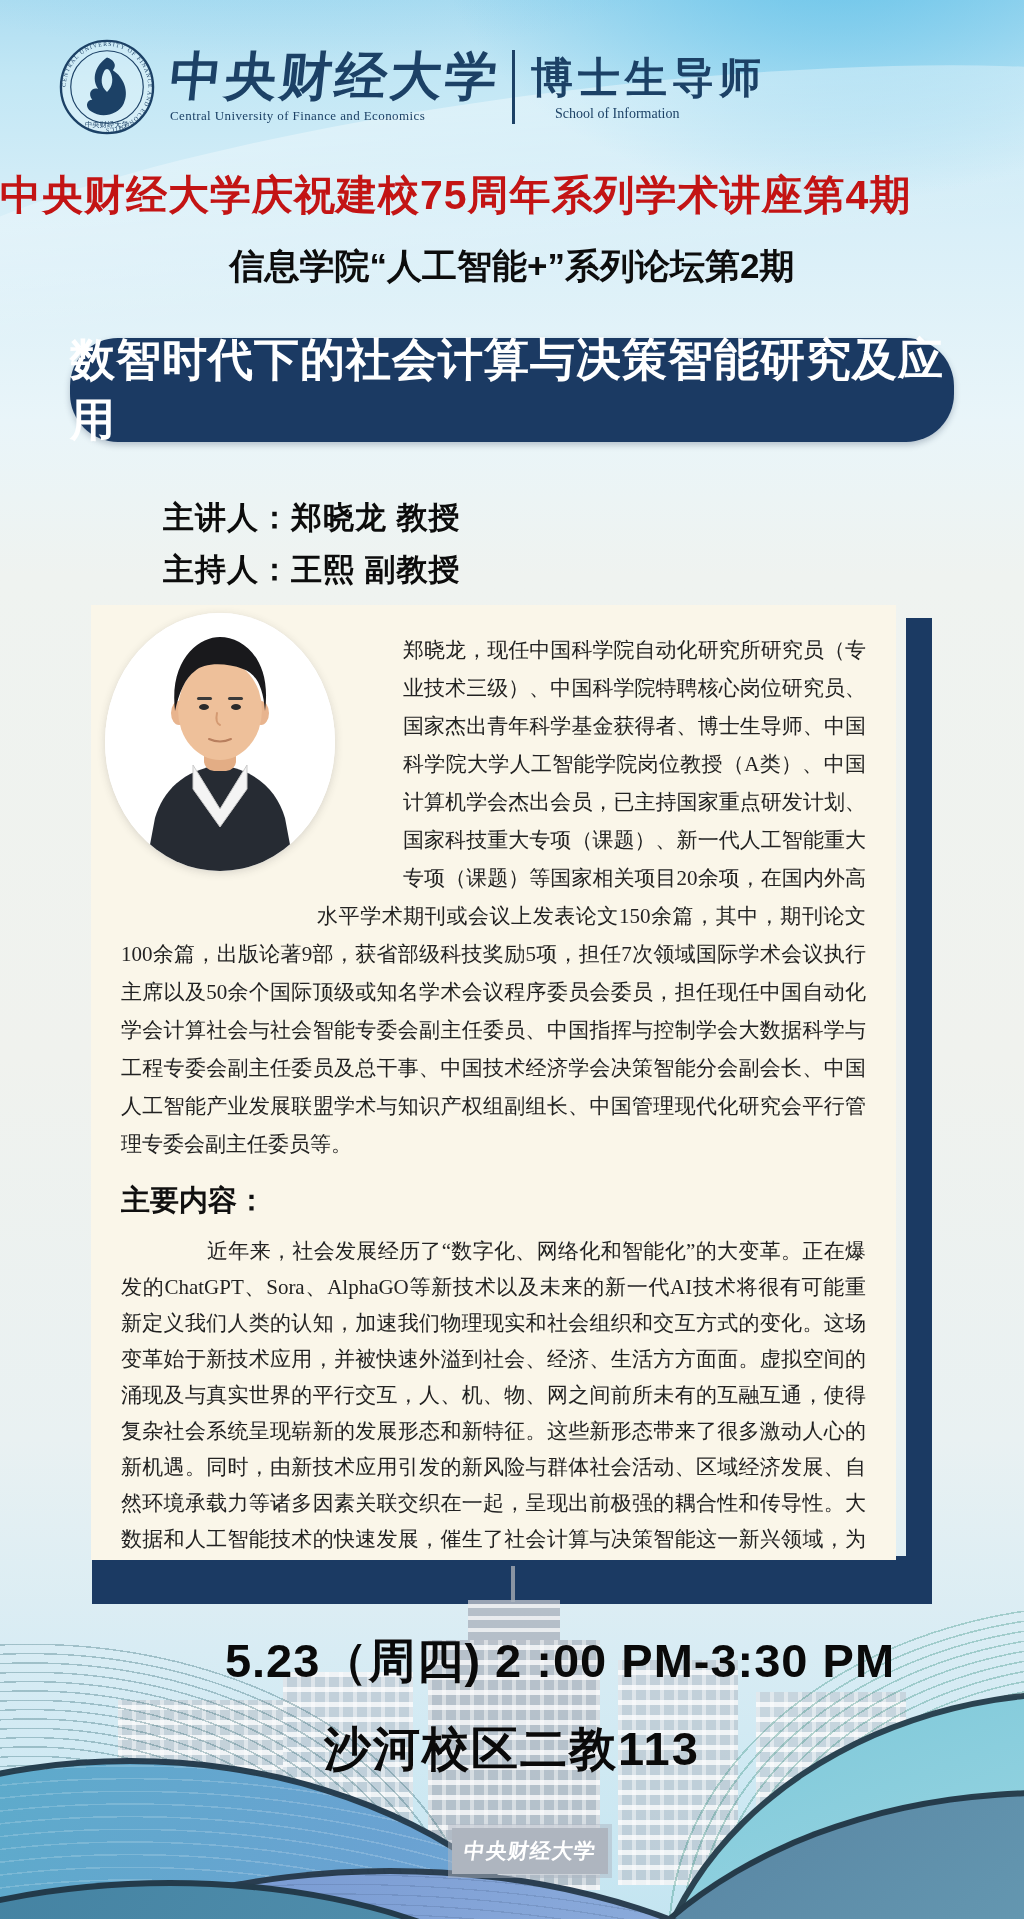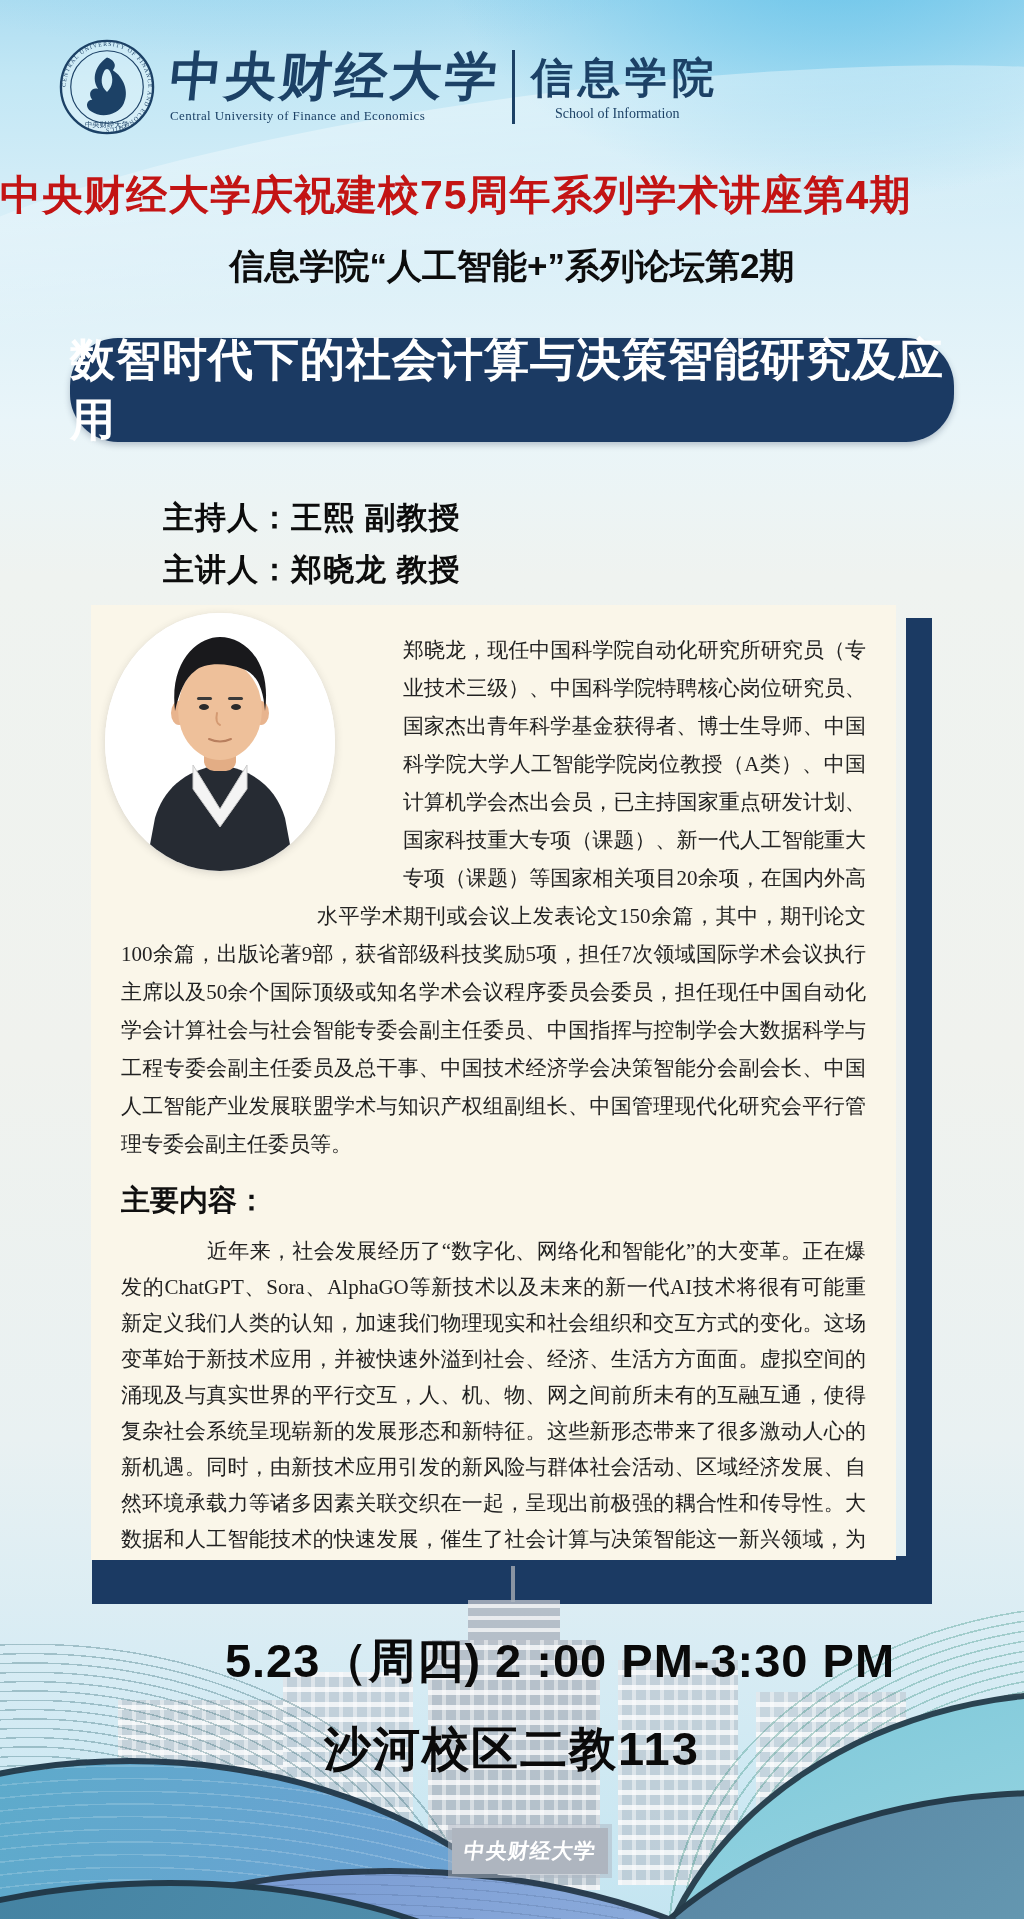--- a/index.html
+++ b/index.html
@@ -115,34 +115,34 @@
       </text>
       <path d="M50 20 C38 28 34 42 41 52 C34 50 30 57 35 63 C29 63 27 71 34 75 C44 82 61 79 67 67 C73 55 67 40 56 33 C61 27 56 22 50 20 Z M47 34 C43 42 44 50 50 55 C56 50 57 41 53 34 C51 31 49 31 47 34 Z" fill="#1c4166" fill-rule="evenodd"></path>
       <text x="50" y="91" font-size="7.5" text-anchor="middle" fill="#1c4166" font-family="Liberation Serif, serif">中央财经大学</text>
     </svg>
     <div class="uni-block">
       <div class="uni-cn">中央财经大学</div>
       <div class="uni-en">Central University of Finance and Economics</div>
     </div>
     <div class="divider"></div>
     <div class="school-block">
-      <div class="school-cn">信息学院</div>
+      <div class="school-cn">博士生导师</div>
       <div class="school-en">School of Information</div>
     </div>
   </div>
 
   <div class="series-title">中央财经大学庆祝建校75周年系列学术讲座第4期</div>
   <div class="forum-title">信息学院“人工智能+”系列论坛第2期</div>
   <div class="banner">
     <span class="banner-text">数智时代下的社会计算与决策智能研究及应用</span>
   </div>
 
   <div class="speakers">
+    <div class="speaker-line">主讲人：郑晓龙 教授</div>
     <div class="speaker-line">主持人：王熙 副教授</div>
-    <div class="speaker-line">主讲人：郑晓龙 教授</div>
   </div>
 
   <div class="navy-bar-right"></div>
   <div class="navy-bar-bottom"></div>
 
   <div class="card">
     <div class="bio-float-a"></div>
     <div class="bio-float-b"></div>
     <p class="bio-text">郑晓龙，现任中国科学院自动化研究所研究员（专业技术三级）、中国科学院特聘核心岗位研究员、国家杰出青年科学基金获得者、博士生导师、中国科学院大学人工智能学院岗位教授（A类）、中国计算机学会杰出会员，已主持国家重点研发计划、国家科技重大专项（课题）、新一代人工智能重大专项（课题）等国家相关项目20余项，在国内外高水平学术期刊或会议上发表论文150余篇，其中，期刊论文100余篇，出版论著9部，获省部级科技奖励5项，担任7次领域国际学术会议执行主席以及50余个国际顶级或知名学术会议程序委员会委员，担任现任中国自动化学会计算社会与社会智能专委会副主任委员、中国指挥与控制学会大数据科学与工程专委会副主任委员及总干事、中国技术经济学会决策智能分会副会长、中国人工智能产业发展联盟学术与知识产权组副组长、中国管理现代化研究会平行管理专委会副主任委员等。</p>
     <div class="content-heading">主要内容：</div>

